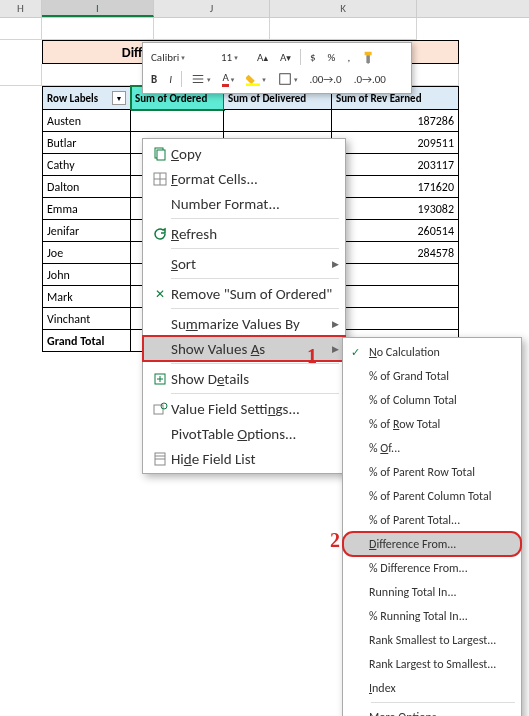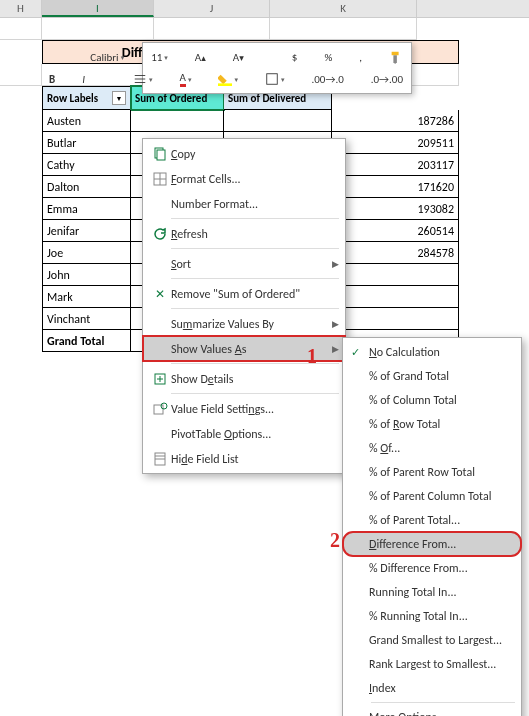--- a/index.html
+++ b/index.html
@@ -42,31 +42,31 @@
     .d-label { width: 89px; margin-left: 42px; border: 1px solid #000; border-top: none; padding: 0 4px; display: flex; align-items: center; }
     .d-val1 { width: 93px; border: 1px solid #000; border-top: none; border-left: none; padding: 0 4px; display: flex; align-items: center; justify-content: flex-end; }
     .d-val2 { width: 108px; border: 1px solid #000; border-top: none; border-left: none; padding: 0 4px; display: flex; align-items: center; justify-content: flex-end; }
     .d-val3 { width: 127px; border: 1px solid #000; border-top: none; border-left: none; padding: 0 4px; display: flex; align-items: center; justify-content: flex-end; }
     .grand-total { font-weight: bold; background: #fff; }
     
     .selected-cell { outline: 2px solid #107c41; outline-offset: -1px; background: #5eead4; text-align: right; }
     
     
     .mini-toolbar { position: absolute; top: 42px; left: 142px; width: 270px; background: #fff; border: 1px solid #aaa; box-shadow: 2px 2px 6px rgba(0,0,0,0.25); padding: 3px; z-index: 15; }
-    .mt-row { display: flex; align-items: center; height: 22px; gap: 17px; justify-content: flex-end; }
+    .mt-row { display: flex; align-items: center; height: 22px; gap: 2px; }
     .mt-item { padding: 0 4px; height: 20px; display: flex; align-items: center; font-size: 11px; color: #333; border: 1px solid transparent; }
     .mt-sep { width: 1px; height: 16px; background: #ccc; margin: 0 2px; }
     .mt-dropdown::after { content: "▾"; font-size: 7px; margin-left: 2px; color: #666; }
     svg.mt-ico { width: 14px; height: 14px; }
     
     
     .context-menu { position: absolute; top: 138px; left: 142px; width: 204px; background: #fff; border: 1px solid #aaa; box-shadow: 3px 3px 8px rgba(0,0,0,0.3); z-index: 20; padding: 2px 0; }
     .cm-item { display: flex; align-items: center; height: 25px; padding: 0 6px; position: relative; }
     .cm-icon { width: 22px; height: 18px; display: flex; align-items: center; justify-content: center; color: #107c41; }
-    .cm-label { flex: 1; font-size: 12px; color: #333; }
+    .cm-label { flex: 1; font-size: 15px; color: #333; }
     .cm-arrow { font-size: 9px; color: #666; }
     .cm-sep { height: 1px; background: #ddd; margin: 2px 6px 2px 28px; }
     .cm-item.highlighted { background: #d0d0d0; outline: 2px solid #d62828; outline-offset: -1px; align-items: center; }
     .underline { text-decoration: underline; }
     
     
     .submenu { position: absolute; top: 337px; left: 342px; width: 180px; background: #fff; border: 1px solid #aaa; box-shadow: 3px 3px 8px rgba(0,0,0,0.3); z-index: 25; padding: 2px 0; }
     .sm-item { display: flex; align-items: center; height: 24px; padding: 0 6px 0 8px; font-size: 12px; color: #333; }
     .sm-check { width: 18px; font-size: 11px; color: #107c41; }
     .sm-item.highlighted { background: #d0d0d0; outline: 2px solid #d62828; outline-offset: -1px; border-radius: 10px; }
@@ -107,20 +107,21 @@
     <div class="cell" style="width:417px"></div>
   </div>
 
   <div class="pivot-header">
     <div class="ph-cell ph-rowlabels">
       <span>Row Labels</span>
       <span class="dropdown-btn">▼</span>
     </div>
     <div class="ph-cell ph-col1 selected-cell">Sum of Ordered</div>
     <div class="ph-cell ph-col2">Sum of Delivered</div>
+    <div class="ph-cell ph-col3">Sum of Rev Earned</div>
   </div>
 
   <div class="data-row">
       <div class="d-label">Austen</div>
       <div class="d-val1"></div>
       <div class="d-val2"></div>
       <div class="d-val3">187286</div>
     </div>
   <div class="data-row">
       <div class="d-label">Butlar</div>
@@ -362,21 +363,21 @@
   <div class="sm-item">
       <span class="sm-check"></span>
       <span>Running Total In...</span>
     </div>
   <div class="sm-item">
       <span class="sm-check"></span>
       <span>% Running Total In...</span>
     </div>
   <div class="sm-item">
       <span class="sm-check"></span>
-      <span>Grand Smallest to Largest...</span>
+      <span>Rank Smallest to Largest...</span>
     </div>
   <div class="sm-item">
       <span class="sm-check"></span>
       <span>Rank Largest to Smallest...</span>
     </div>
   <div class="sm-item">
       <span class="sm-check"></span>
       <span><span class="underline">I</span>ndex</span>
     </div>
   <div class="cm-sep"></div>

